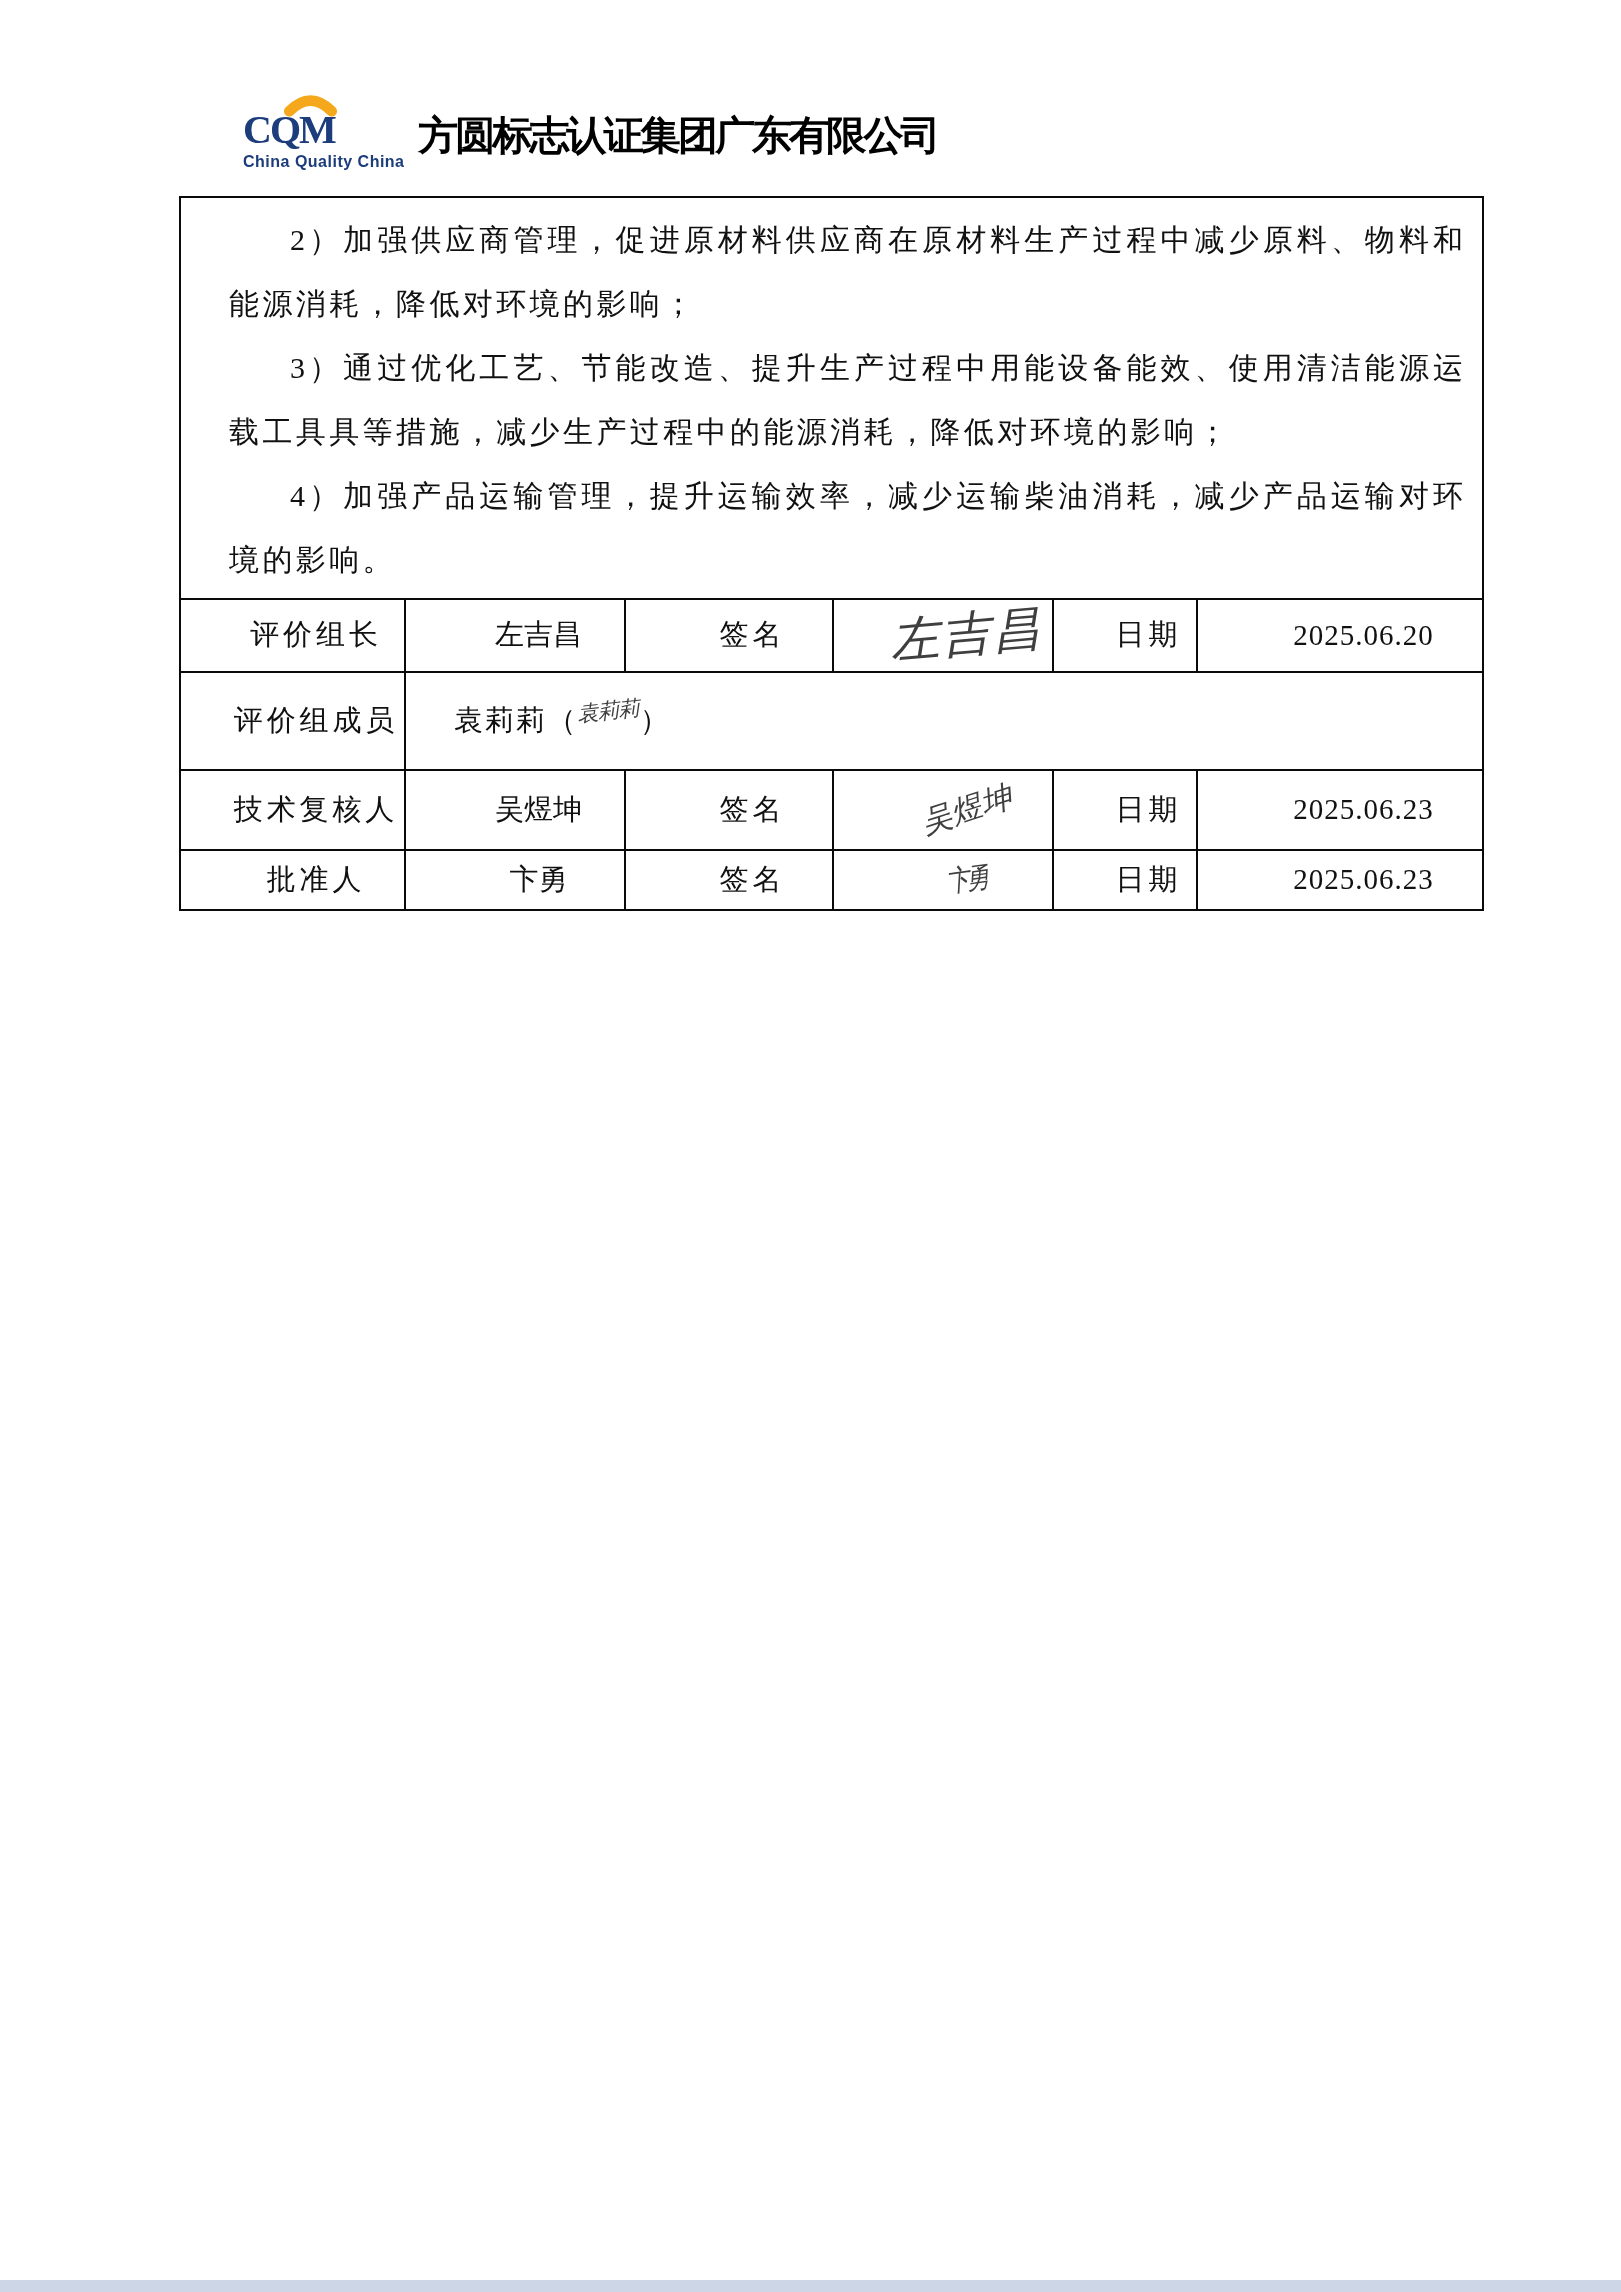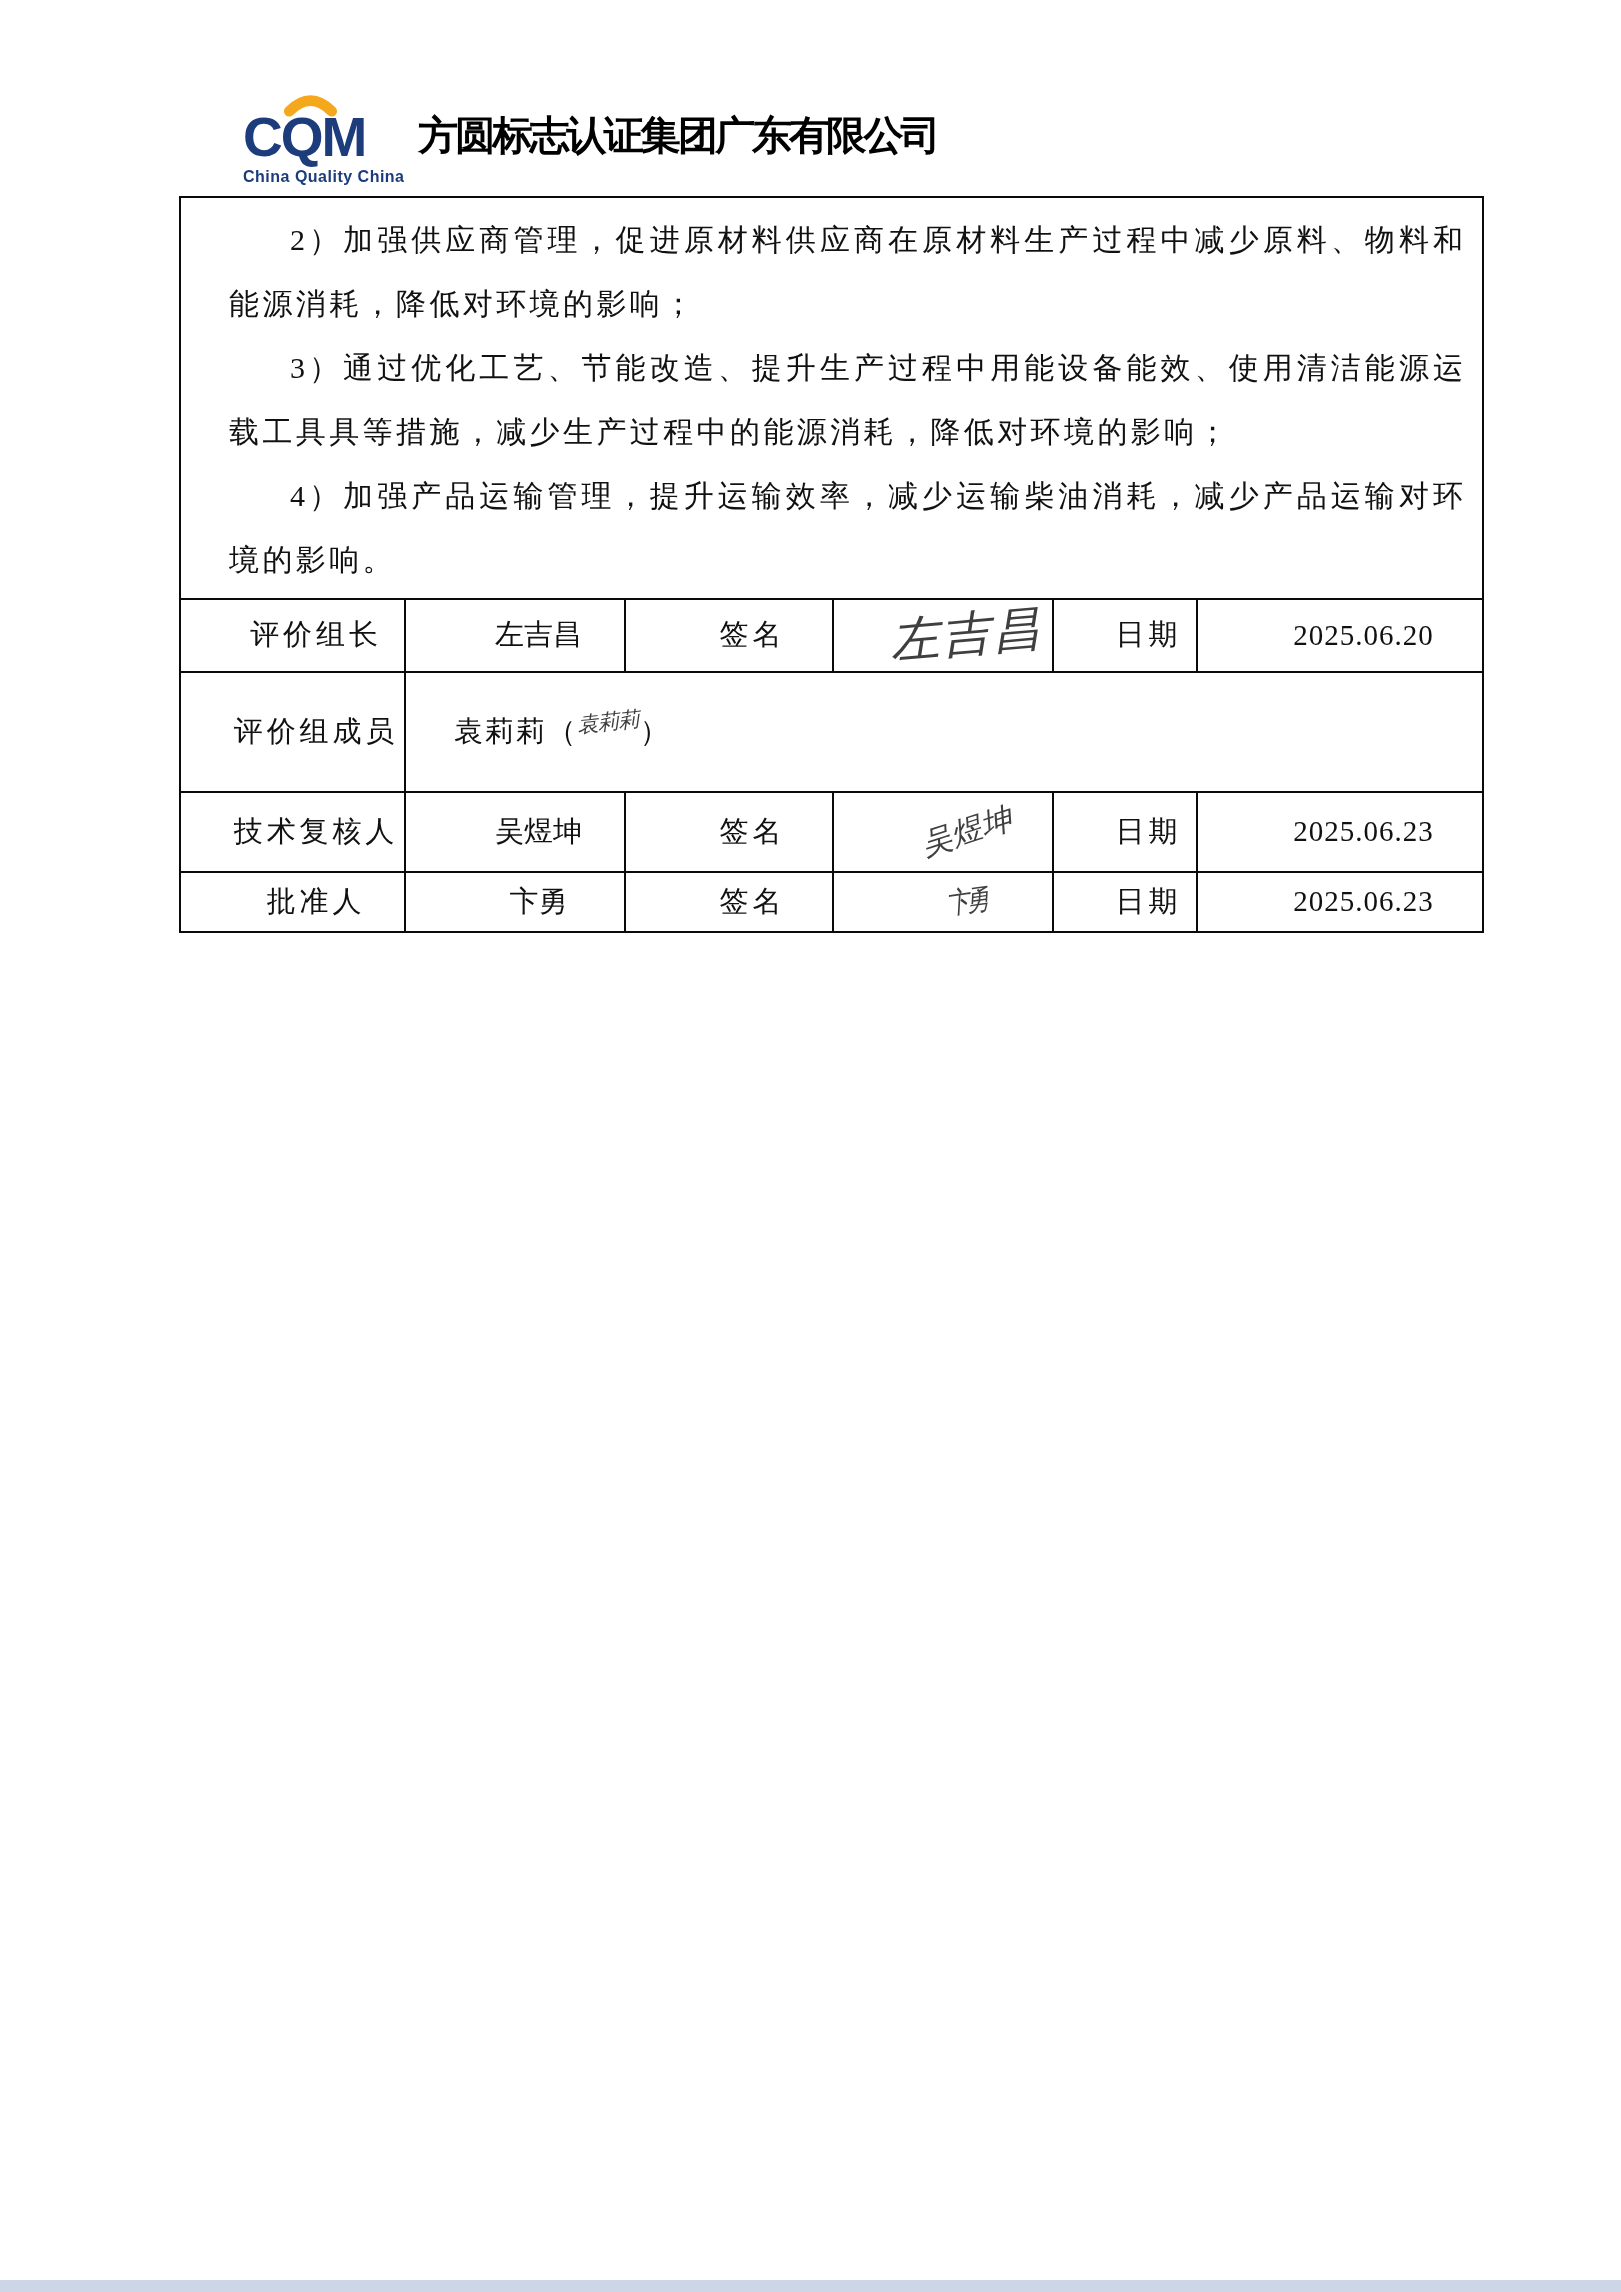--- a/index.html
+++ b/index.html
@@ -12,22 +12,22 @@
     color:#111;
   }
 
   
   .logo-row{
     position:absolute;left:243px;top:90px;
     display:flex;align-items:flex-start;
   }
   .logo-mark{position:relative;padding-top:19.6px;}
   .logo-acronym{
-    font-family:Liberation Sans, sans-serif;
-    font-weight:bold;font-size:55px;line-height:1;
+    font-family:Liberation Serif, serif;
+    font-weight:bold;font-size:40px;line-height:1;
     letter-spacing:-2px;color:#1c3c7c;
   }
   .logo-arc{position:absolute;top:-2px;left:39px;width:57px;height:29px;}
   .logo-tagline{
     font-family:"Liberation Sans","DejaVu Sans",sans-serif;
     font-weight:bold;font-size:16px;letter-spacing:0.5px;
     color:#1c3c7c;margin-top:3.9px;white-space:nowrap;
   }
   .logo-company{
     font-family:"Liberation Sans","DejaVu Sans",sans-serif;
@@ -55,21 +55,21 @@
     margin:0;
     font-size:30px;
     line-height:64px;
     letter-spacing:3.4px;
     text-align:justify;
     text-justify:inter-character;
     text-indent:61px;
   }
   td.cell-center{text-align:center;}
   td.role{letter-spacing:3.9px;}
-  .r1{height:73px;} .r2{height:120px;margin-left:24px;} .r3{height:80px;} .r4{height:60px;}
+  .r1{height:73px;} .r2{height:98px;margin-left:24px;} .r3{height:80px;} .r4{height:60px;}
   td.member-cell{
     text-align:left;padding-left:15.7px;letter-spacing:2px;
     vertical-align:middle;
   }
   .date-val{letter-spacing:1px;}
 
   
   .sig{
     font-family:"DejaVu Sans",sans-serif;
     font-style:italic;color:#3f3f3f;

